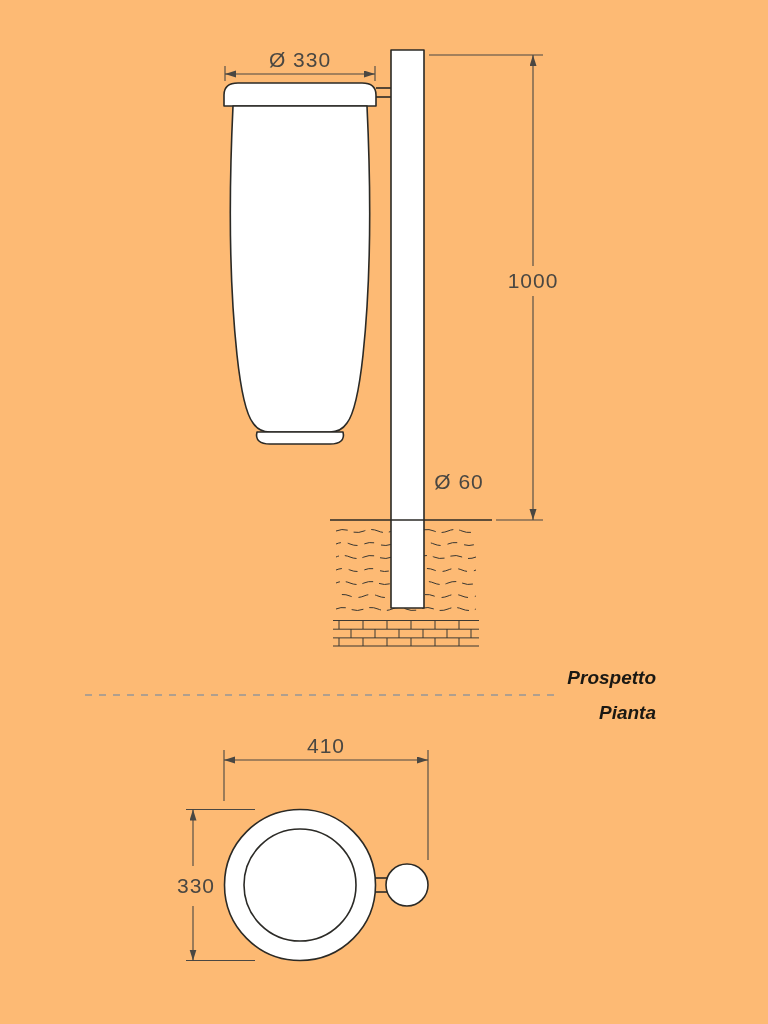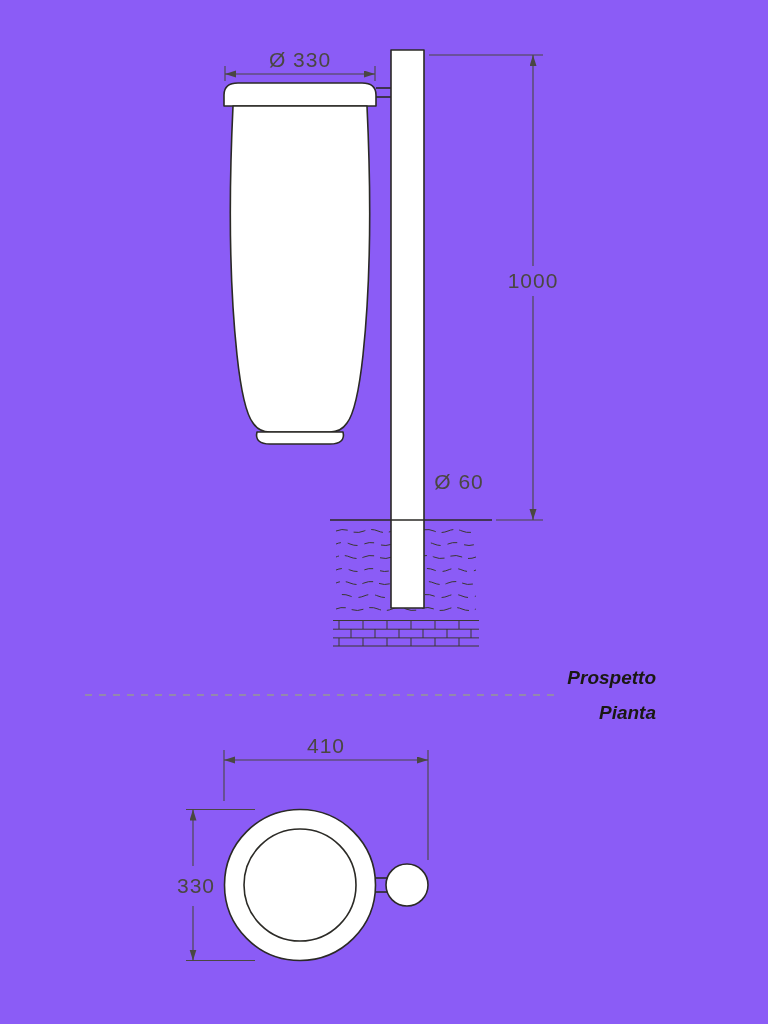--- a/index.html
+++ b/index.html
@@ -1,16 +1,16 @@
 <!DOCTYPE html>
 <html><head>
 <meta charset="utf-8">
 <style>
   html,body{margin:0;padding:0;background:#ffffff;}
-  .page{width:768px;height:1024px;background:#8b5cf6;position:relative;overflow:hidden;}
+  .page{width:768px;height:1024px;background:#fdba74;position:relative;overflow:hidden;}
   svg{display:block;}
   .shape{fill:#ffffff;stroke:#2b2a26;stroke-width:1.6;stroke-linejoin:round;}
   .line{fill:none;stroke:#2b2a26;stroke-width:1.6;}
   .thin{fill:none;stroke:#4a4742;stroke-width:1.1;}
   .soil{fill:none;stroke:#3a3731;stroke-width:1;}
   .brick{stroke:#3a3731;stroke-width:1;fill:none;}
   .dim-text{font-family:"Liberation Sans", sans-serif;font-size:21px;fill:#4a4742;letter-spacing:1px;}
   .label-text{font-family:"Liberation Sans", sans-serif;font-style:italic;font-weight:600;font-size:19px;fill:#1a1813;}
   .divider{fill:none;stroke:#979797;stroke-width:1.4;stroke-dasharray:7 7;}
 </style>

